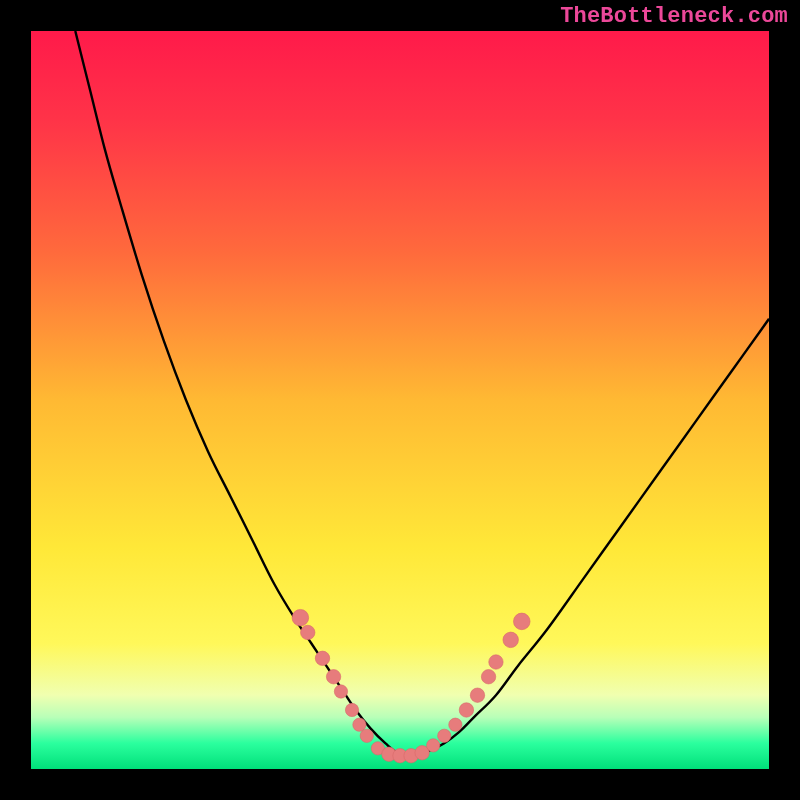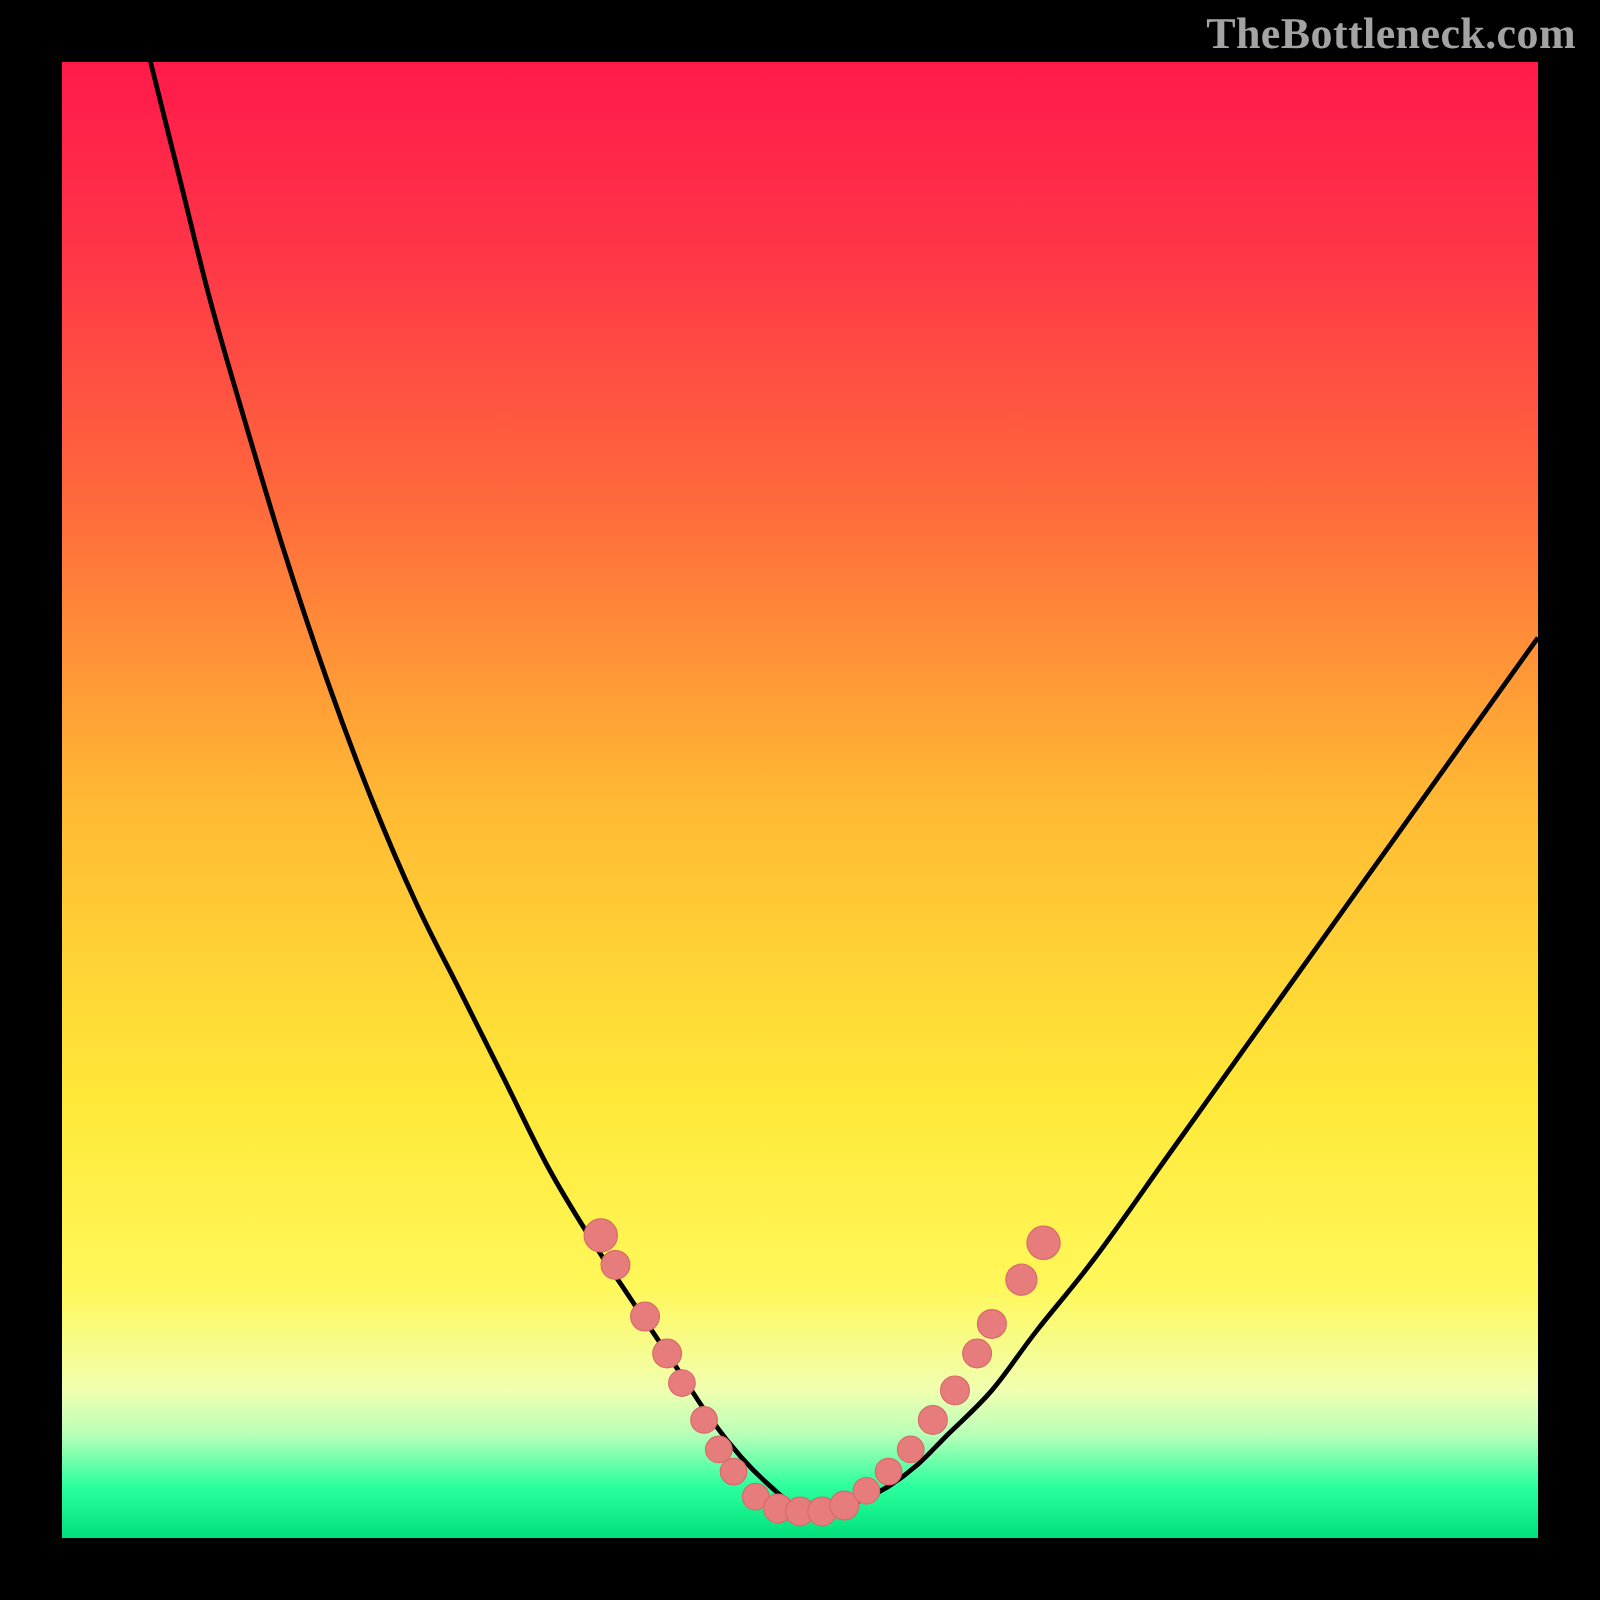--- a/index.html
+++ b/index.html
@@ -23,24 +23,24 @@
     left: 31px;
     top: 31px;
     width: 738px;
     height: 738px;
     overflow: hidden;
   }
   .watermark {
     position: absolute;
     top: 4px;
     right: 12px;
-    font-family: Liberation Serif, serif;
+    font-family: Liberation Mono, monospace;
     font-size: 22px;
     font-weight: 600;
-    color: #a3a3a3;
+    color: #ec4899;
     letter-spacing: 0.2px;
     user-select: none;
   }
   svg { display: block; }
 </style>
 </head>
 <body>
 
 <div class="frame">
   <div class="plot-area">

